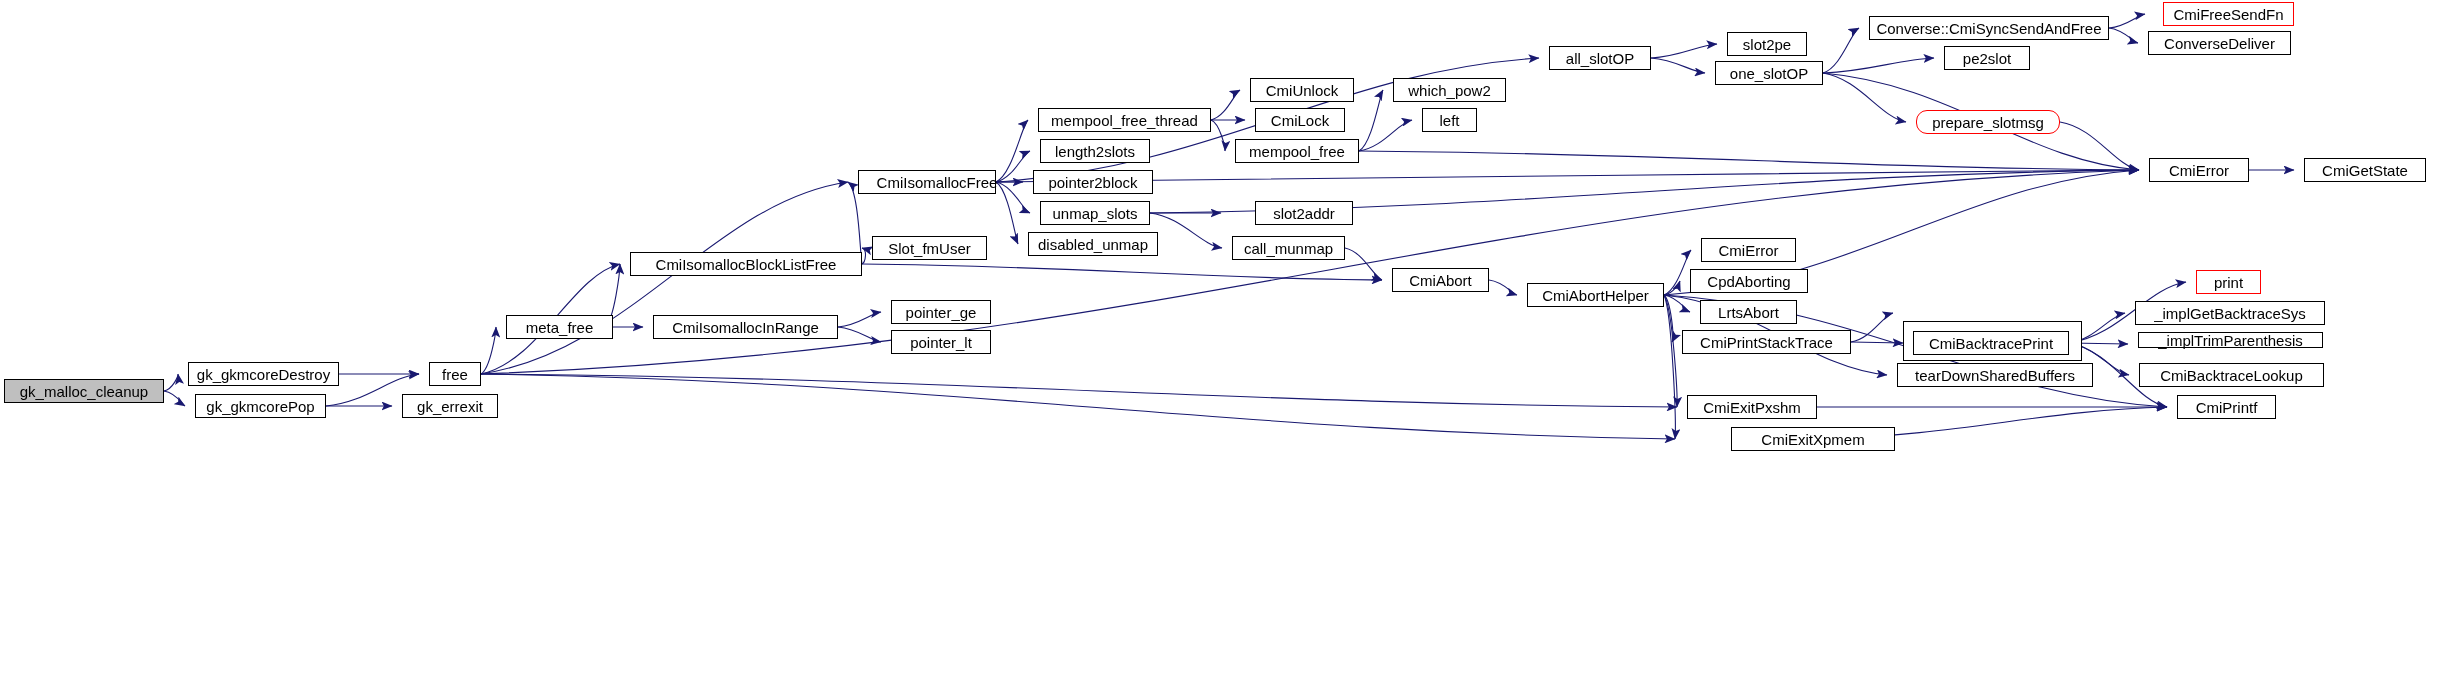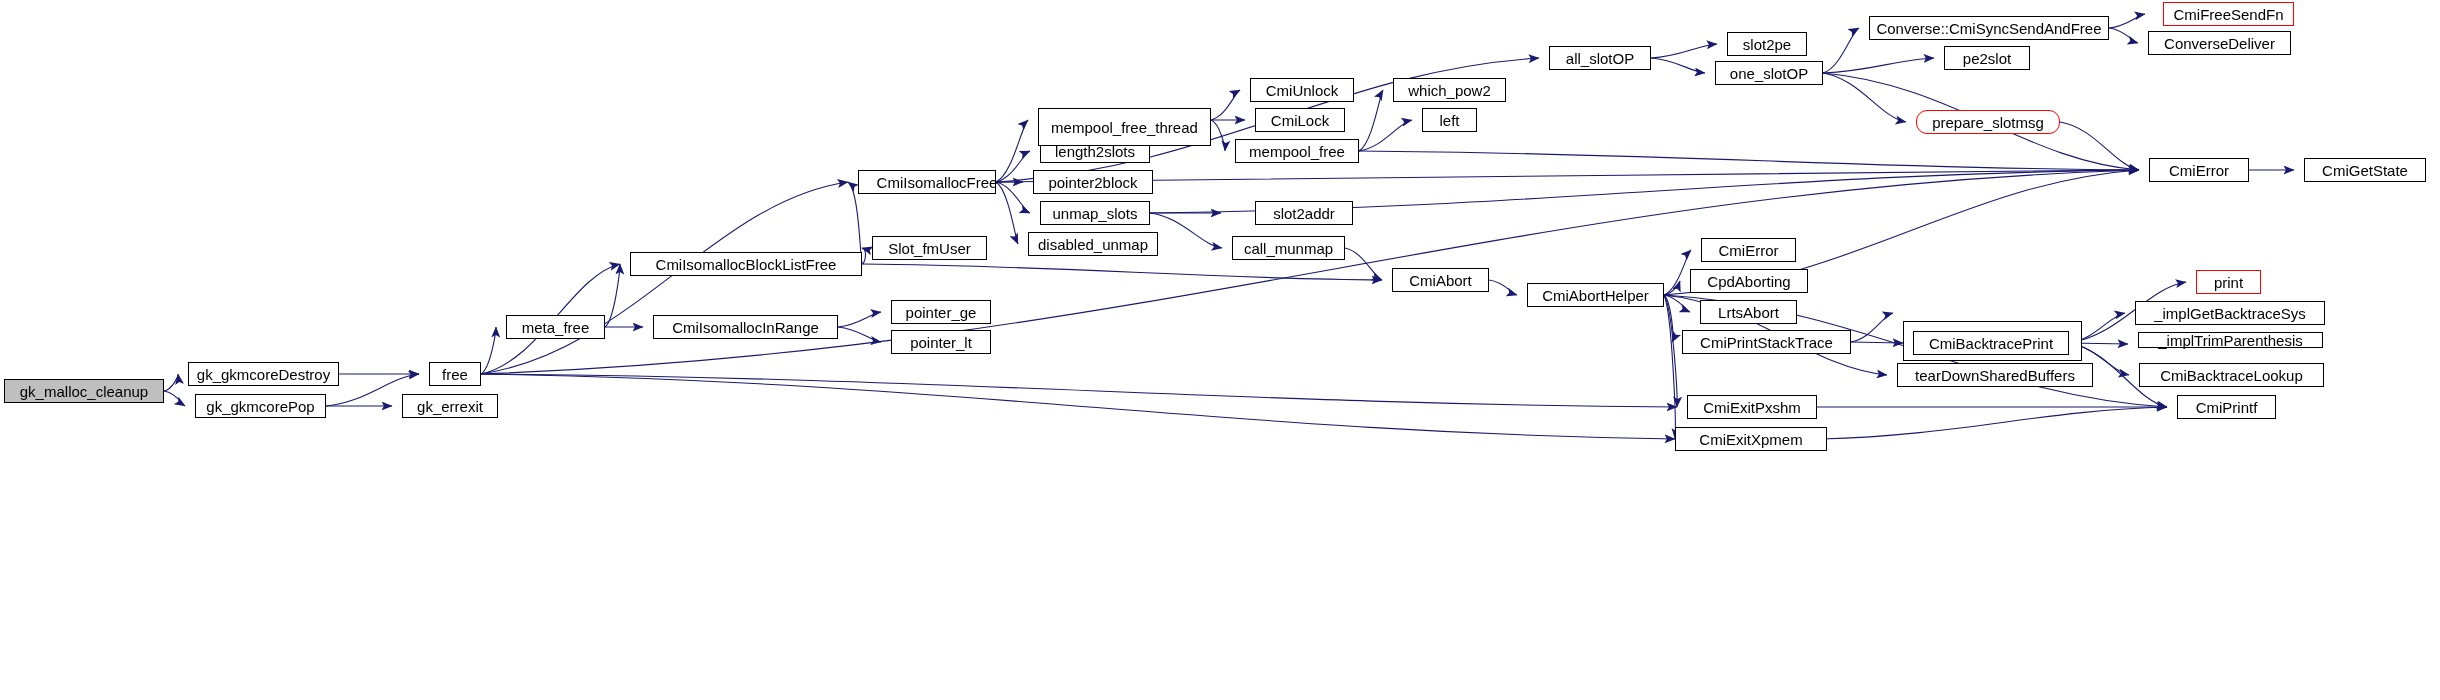--- a/index.html
+++ b/index.html
@@ -115,21 +115,21 @@
       </div>
       <div class="node" style="left: 195px; top: 394px; width: 131px; height: 24px;">
         <span>gk_gkmcorePop</span>
       </div>
       <div class="node" style="left: 429px; top: 362px; width: 52px; height: 24px;">
         <span>free</span>
       </div>
       <div class="node" style="left: 402px; top: 394px; width: 96px; height: 24px;">
         <span>gk_errexit</span>
       </div>
-      <div class="node" style="left: 506px; top: 315px; width: 99px; height: 24px; text-align: center;">
+      <div class="node" style="left: 506px; top: 315px; width: 107px; height: 24px; text-align: center;">
         <span>meta_free</span>
       </div>
       <div class="node" style="left: 653px; top: 315px; width: 185px; height: 24px;">
         <span>CmiIsomallocInRange</span>
       </div>
       <div class="node" style="left: 891px; top: 300px; width: 100px; height: 24px;">
         <span>pointer_ge</span>
       </div>
       <div class="node" style="left: 891px; top: 330px; width: 100px; height: 24px;">
         <span>pointer_lt</span>
@@ -148,21 +148,21 @@
       </div>
       <div class="node" style="left: 1033px; top: 170px; width: 120px; height: 24px;">
         <span>pointer2block</span>
       </div>
       <div class="node" style="left: 1040px; top: 201px; width: 110px; height: 24px;">
         <span>unmap_slots</span>
       </div>
       <div class="node" style="left: 1028px; top: 232px; width: 130px; height: 24px;">
         <span>disabled_unmap</span>
       </div>
-      <div class="node" style="left: 1038px; top: 108px; width: 173px; height: 38px;">
+      <div class="node" style="left: 1038px; top: 108px; width: 173px; height: 24px;">
         <span>mempool_free_thread</span>
       </div>
       <div class="node" style="left: 1250px; top: 78px; width: 104px; height: 24px;">
         <span>CmiUnlock</span>
       </div>
       <div class="node" style="left: 1255px; top: 108px; width: 90px; height: 24px;">
         <span>CmiLock</span>
       </div>
       <div class="node" style="left: 1235px; top: 139px; width: 124px; height: 24px;">
         <span>mempool_free</span>
@@ -244,20 +244,20 @@
       </div>
       <div class="node" style="left: 2138px; top: 332px; width: 185px; height: 16px;">
         <span>_implTrimParenthesis</span>
       </div>
       <div class="node" style="left: 2139px; top: 363px; width: 185px; height: 24px;">
         <span>CmiBacktraceLookup</span>
       </div>
       <div class="node" style="left: 1687px; top: 395px; width: 130px; height: 24px;">
         <span>CmiExitPxshm</span>
       </div>
-      <div class="node" style="left: 1675px; top: 427px; width: 152px; height: 24px;">
+      <div class="node" style="left: 1731px; top: 427px; width: 164px; height: 24px;">
         <span>CmiExitXpmem</span>
       </div>
       <div class="node" style="left: 2177px; top: 395px; width: 99px; height: 24px;">
         <span>CmiPrintf</span>
       </div>
     </div>
 </div>
 
 </body></html>

